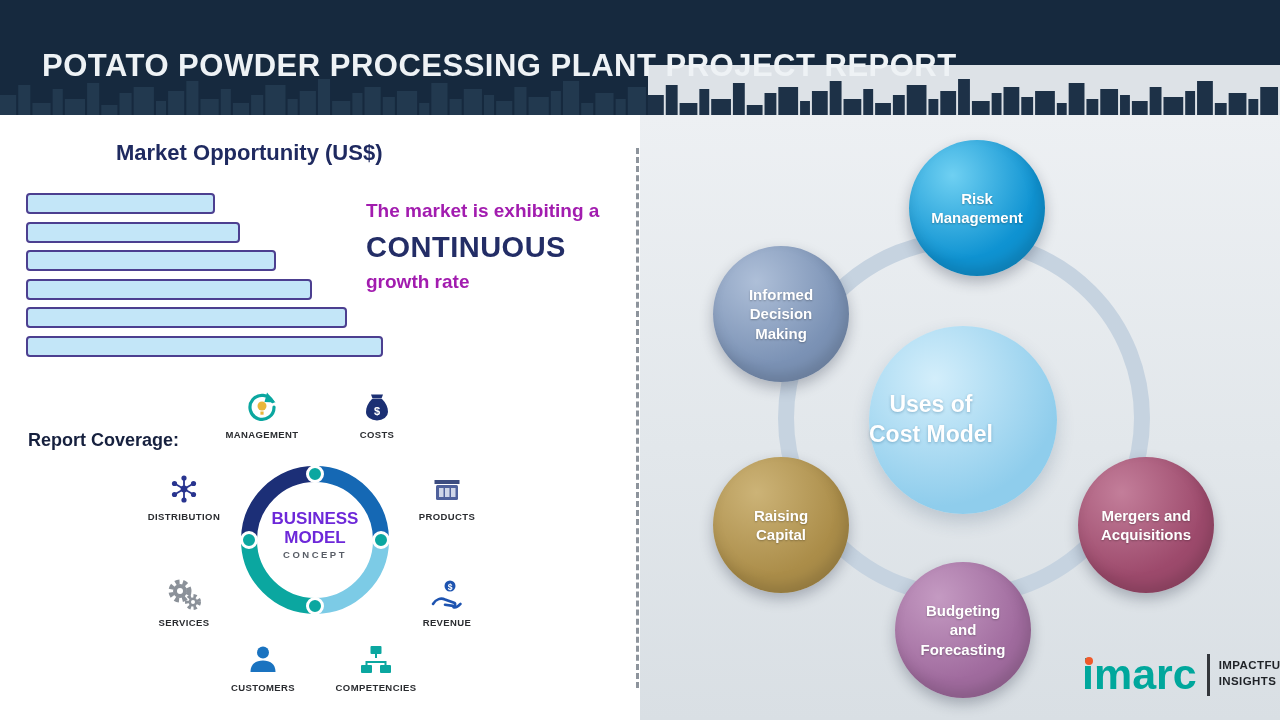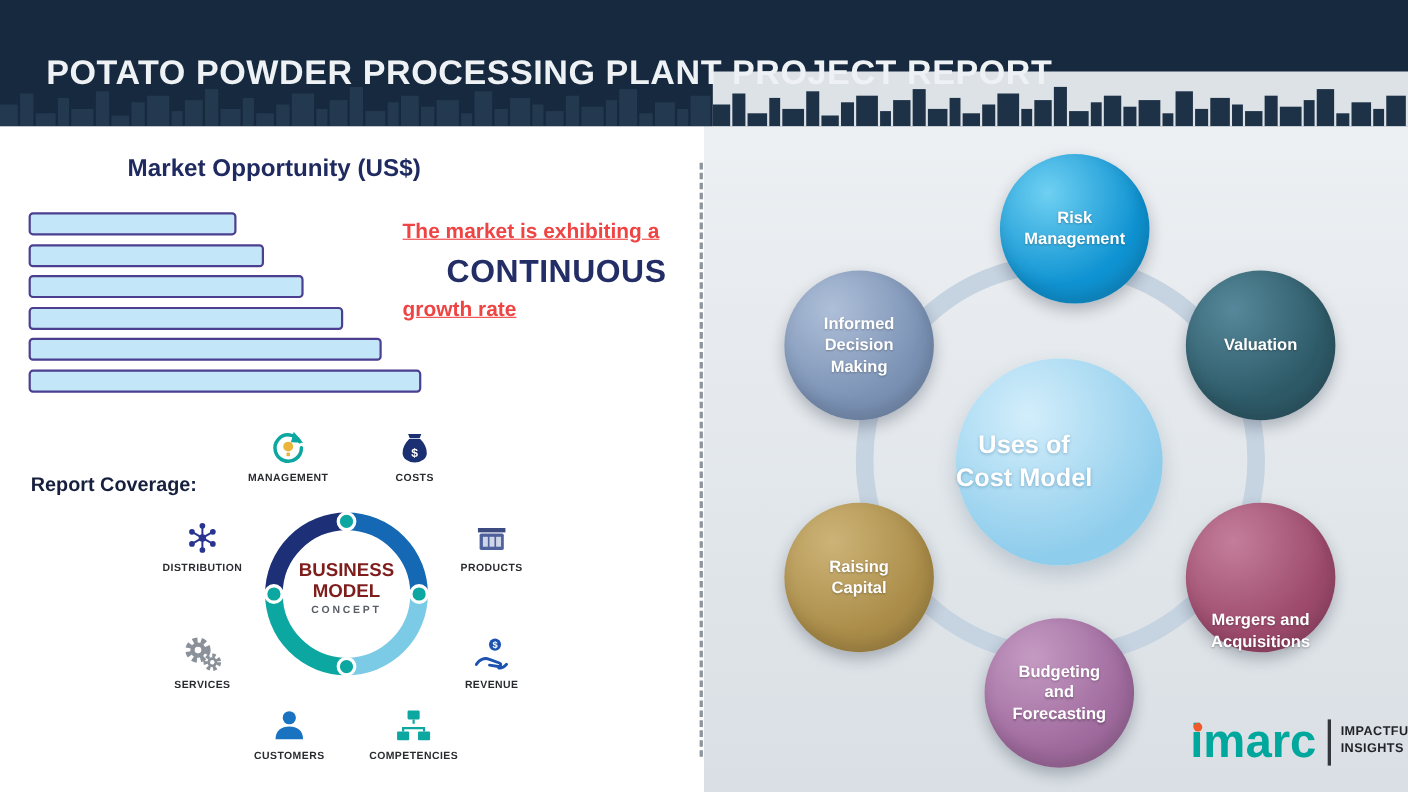--- a/index.html
+++ b/index.html
@@ -21,30 +21,30 @@
   .divider{position:absolute;left:636px;top:148px;height:540px;width:0;
            border-left:3px dashed #8d949c;z-index:5;}
 
   
   .market-title{position:absolute;left:116px;top:140px;margin:0;font-size:22px;font-weight:800;
                 color:#1f2a60;z-index:2;}
   .bars{position:absolute;left:26px;top:193px;z-index:2;}
   .bar{height:21px;border:2.5px solid #4c3f90;border-radius:4px;margin-bottom:7.5px;
        box-sizing:border-box;background:#c3e6f8;}
   .growth{position:absolute;left:366px;top:200px;width:270px;z-index:2;}
-  .growth-line1,.growth-line2{font-size:19px;font-weight:bold;color:#ef4444;text-decoration:underline;}
-  .growth-emph{font-size:29px;font-weight:800;color:#232d66;margin-top:9px;letter-spacing:.5px;margin-left:40px;}
+  .growth-line1,.growth-line2{font-size:19px;font-weight:bold;color:#a21caf;}
+  .growth-emph{font-size:29px;font-weight:800;color:#232d66;margin-top:9px;letter-spacing:.5px;}
   .growth-line2{margin-top:7px;}
 
   
   .coverage-label{position:absolute;left:28px;top:386px;font-size:18px;font-weight:800;
                   color:#16203e;z-index:2;margin-top:44px;}
   .bm-ring{position:absolute;left:222px;top:447px;z-index:2;}
   .bm-center{position:absolute;left:252px;top:510px;width:126px;text-align:center;z-index:3;}
-  .bm-main{font-size:17px;font-weight:800;color:#7f1d1d;line-height:1.1;white-space:pre-line;}
+  .bm-main{font-size:17px;font-weight:800;color:#6d28d9;line-height:1.1;white-space:pre-line;}
   .bm-sub{font-size:9.5px;font-weight:bold;letter-spacing:2.5px;color:#585d66;margin-top:2px;}
   .rc-item{position:absolute;width:100px;text-align:center;z-index:2;}
   .rc-icon{height:38px;display:flex;align-items:center;justify-content:center;}
   .rc-icon svg{width:36px;height:36px;}
   .rc-label{font-size:9.5px;font-weight:bold;color:#2a2c30;letter-spacing:.4px;margin-top:3px;}
 
   
   .big-ring{position:absolute;left:778px;top:232px;width:372px;height:372px;border-radius:50%;
             border:16px solid #c6d3e0;box-sizing:border-box;z-index:1;}
   .center-circle{position:absolute;left:869px;top:326px;width:188px;height:188px;border-radius:50%;
@@ -280,29 +280,26 @@
 
   <div class="center-circle" style="background: radial-gradient(circle at 35% 28%, rgb(211, 238, 251) 0%, rgb(143, 205, 236) 70%);">
     <div class="label">Uses of
 Cost Model</div>
   </div>
 
   <div class="cost-node node-risk" style="background: radial-gradient(circle at 32% 26%, rgb(111, 208, 242) 0%, rgb(15, 147, 210) 62%);">
     <div class="label">Risk
 Management</div>
   </div>
-  <div class="cost-node node-valuation" style="background: radial-gradient(circle at 32% 26%, rgb(85, 136, 154) 0%, rgb(46, 90, 104) 62%);">
-    <div class="label">Valuation</div>
-  </div>
   <div class="cost-node node-informed" style="background: radial-gradient(circle at 32% 26%, rgb(174, 191, 216) 0%, rgb(123, 146, 181) 62%);">
     <div class="label">Informed
 Decision
 Making</div>
   </div>
-  <div class="cost-node node-mergers" style="background: radial-gradient(circle at 32% 26%, rgb(195, 126, 154) 0%, rgb(157, 74, 108) 62%); align-items: flex-end;">
+  <div class="cost-node node-mergers" style="background: radial-gradient(circle at 32% 26%, rgb(195, 126, 154) 0%, rgb(157, 74, 108) 62%);">
     <div class="label">Mergers and
 Acquisitions</div>
   </div>
   <div class="cost-node node-raising" style="background: radial-gradient(circle at 32% 26%, rgb(204, 179, 119) 0%, rgb(171, 141, 73) 62%);">
     <div class="label">Raising
 Capital</div>
   </div>
   <div class="cost-node node-budgeting" style="background: radial-gradient(circle at 32% 26%, rgb(196, 154, 194) 0%, rgb(160, 107, 158) 62%);">
     <div class="label">Budgeting
 and

